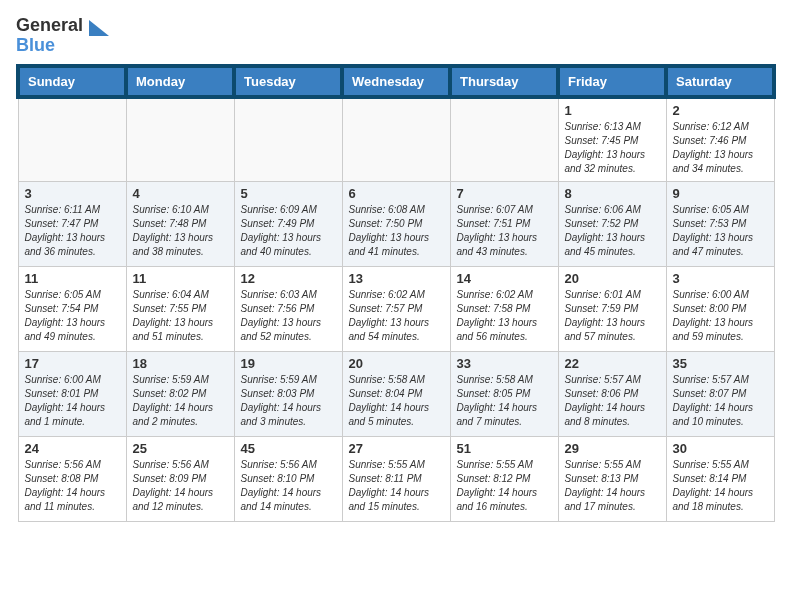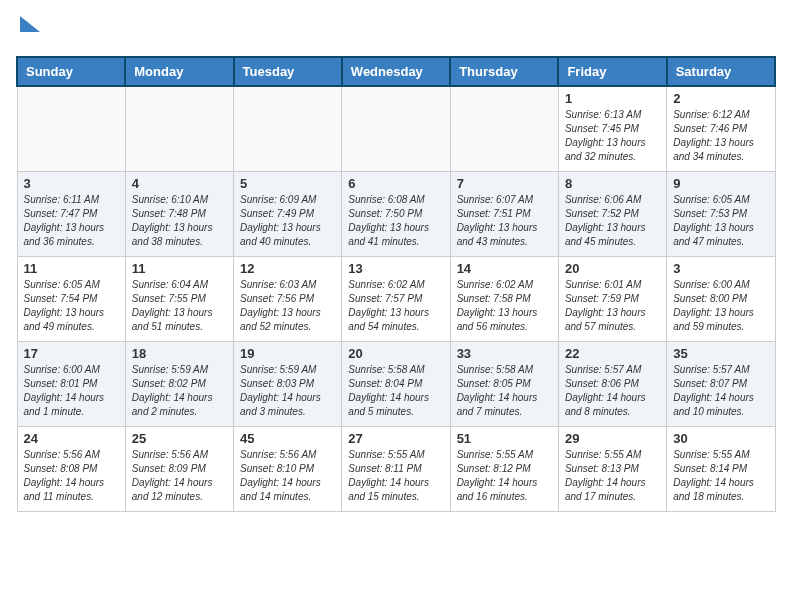--- a/index.html
+++ b/index.html
@@ -36,21 +36,21 @@
     .calendar {
       width: 100%;
       border-collapse: collapse;
     }
     .calendar th {
       background: #3a7fc1;
       color: #fff;
       font-size: 13px;
       font-weight: bold;
       padding: 6px 8px;
-      border: 2px solid #0c4a6e;
+      border: 4px solid #0c4a6e;
       text-align: left;
     }
     .calendar td {
       border: 1px solid #ccc;
       vertical-align: top;
       padding: 4px 6px;
       width: calc(100% / 7);
       height: 85px;
       font-size: 11px;
       color: #333;
@@ -73,20 +73,24 @@
     .row-alt td {
       background: #f0f4f8;
     }
   </style>
 </head>
 <body>
 
 <div class="header">
   <div class="logo">
   <div style="display:flex;align-items:center;gap:2px;">
+    <div style="line-height:1.1;">
+      <span style="font-size:18px;font-weight:bold;color:#333;">General</span><br>
+      <span style="font-size:18px;font-weight:bold;color:#4a90d9;">Blue</span>
+    </div>
     <svg width="24" height="32" viewBox="0 0 24 32">
       <polygon points="4,0 24,16 4,16" fill="#3a7fc1"></polygon>
     </svg>
   </div>
 </div>
   <div class="title-section">
     <div class="month-title"></div>
     <div class="location"></div>
   </div>
 </div>

